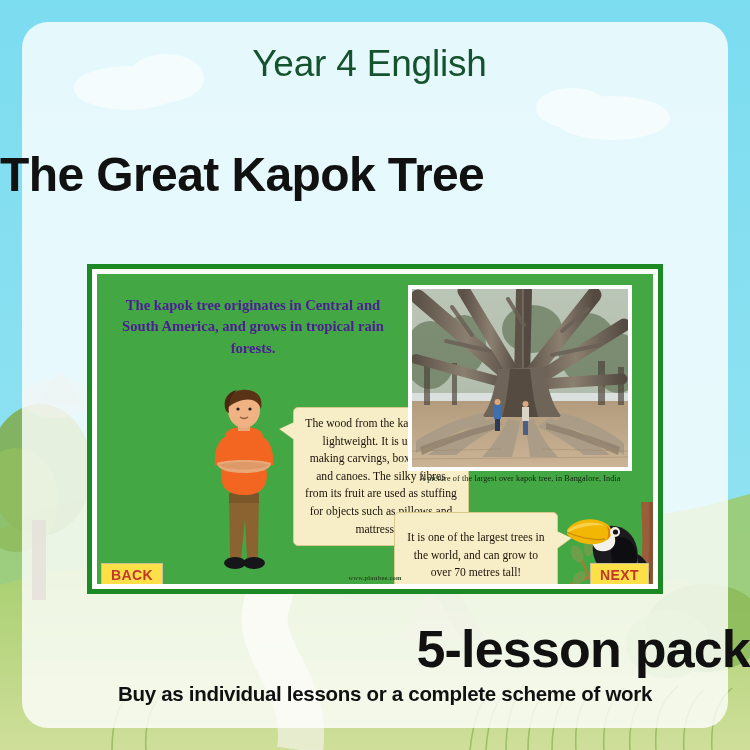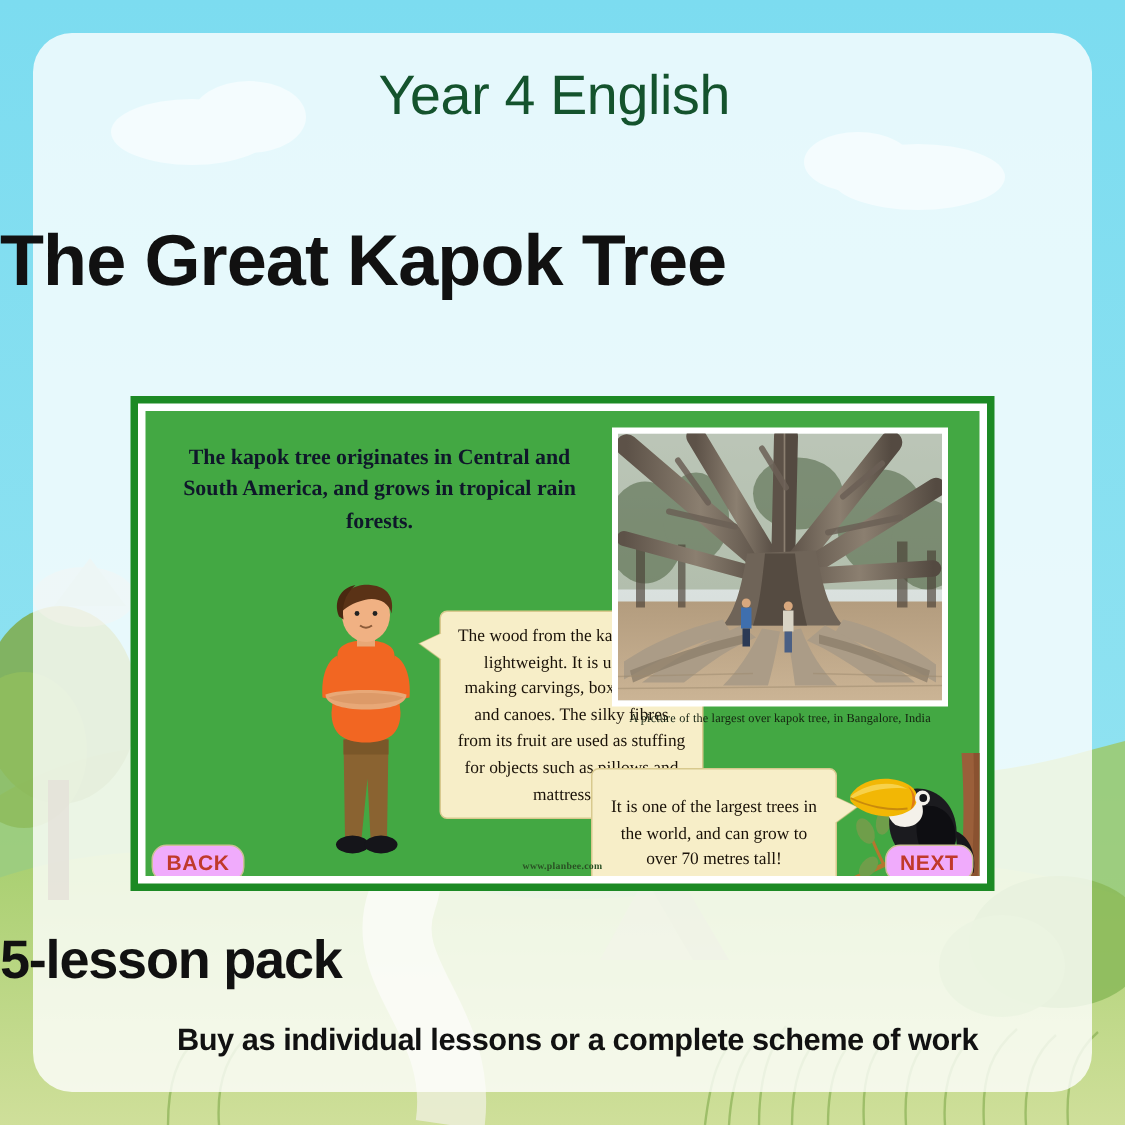--- a/index.html
+++ b/index.html
@@ -56,23 +56,23 @@
     font-size: 48px;
     font-weight: bold;
     letter-spacing: -0.6px;
   }
 
   
   #pack {
     position: absolute;
     left: 0; right: 0;
     top: 619px;
-    text-align: left;
+    text-align: right;
     color: #111111;
-    font-size: 36px;
+    font-size: 52px;
     font-weight: bold;
     letter-spacing: -0.8px;
   }
   #tagline {
     position: absolute;
     left: 0; right: 0;
     top: 682px;
     text-align: center;
     color: #111111;
     font-size: 20.5px;
@@ -108,21 +108,21 @@
     overflow: hidden;
   }
 
   
   #slide-heading {
     position: absolute;
     left: 22px;
     top: 21px;
     width: 268px;
     text-align: center;
-    color: #0f172a;
+    color: #4c1d95;
     font-family: "Liberation Serif", serif;
     font-weight: bold;
     font-size: 14.6px;
     line-height: 1.46;
   }
 
   
   .bubble {
     position: absolute;
     background: #f7eec8;
@@ -202,23 +202,23 @@
     font-size: 6.5px;
     font-weight: bold;
     color: #2a4f24;
     letter-spacing: 0.2px;
   }
 
   
   .navbtn {
     position: absolute;
     bottom: -4px;
-    background: #f0abfc;
+    background: #fde047;
     border: 1.3px solid #cbbf95;
-    border-radius: 10px;
+    border-radius: 0;
     color: #c0392b;
     font-family: "Liberation Sans", sans-serif;
     font-weight: bold;
     font-size: 14px;
     letter-spacing: 0.4px;
     padding: 4px 9px 5px 9px;
     line-height: 1;
   }
   #btn-back { left: 4px; }
   #btn-next { right: 4px; margin-left: 47px; }

